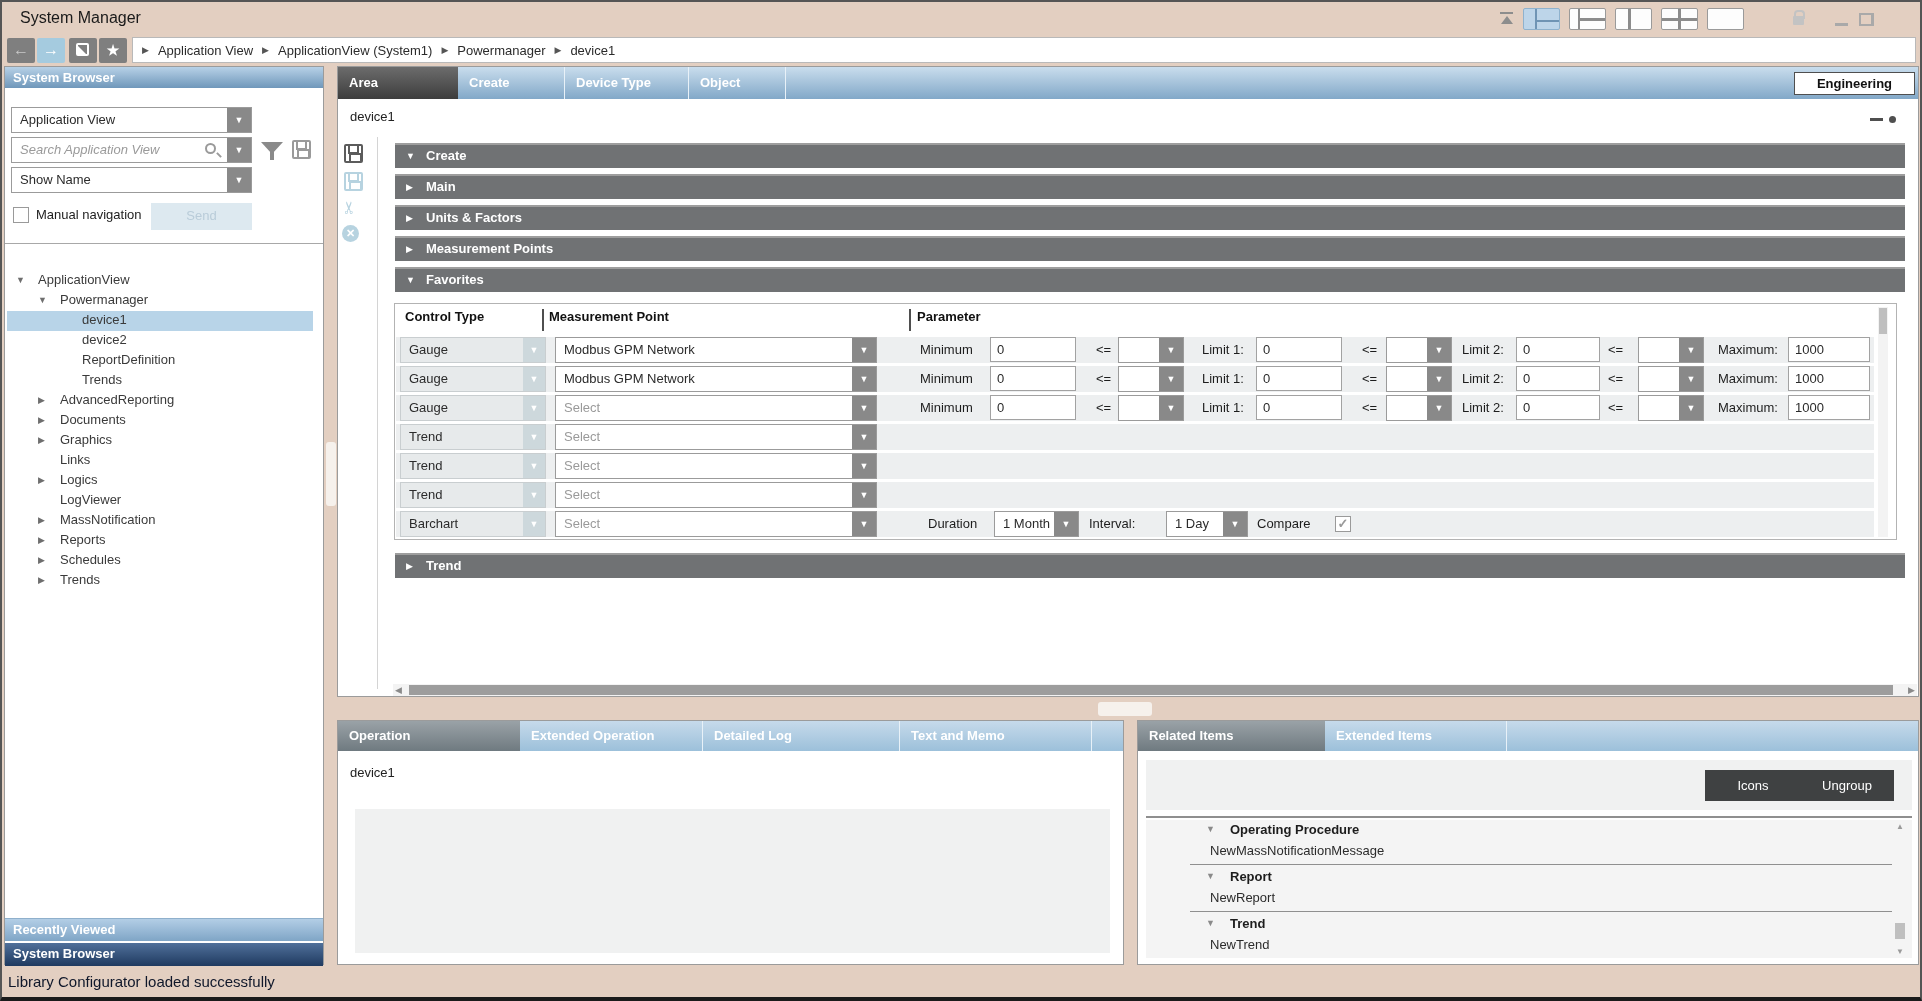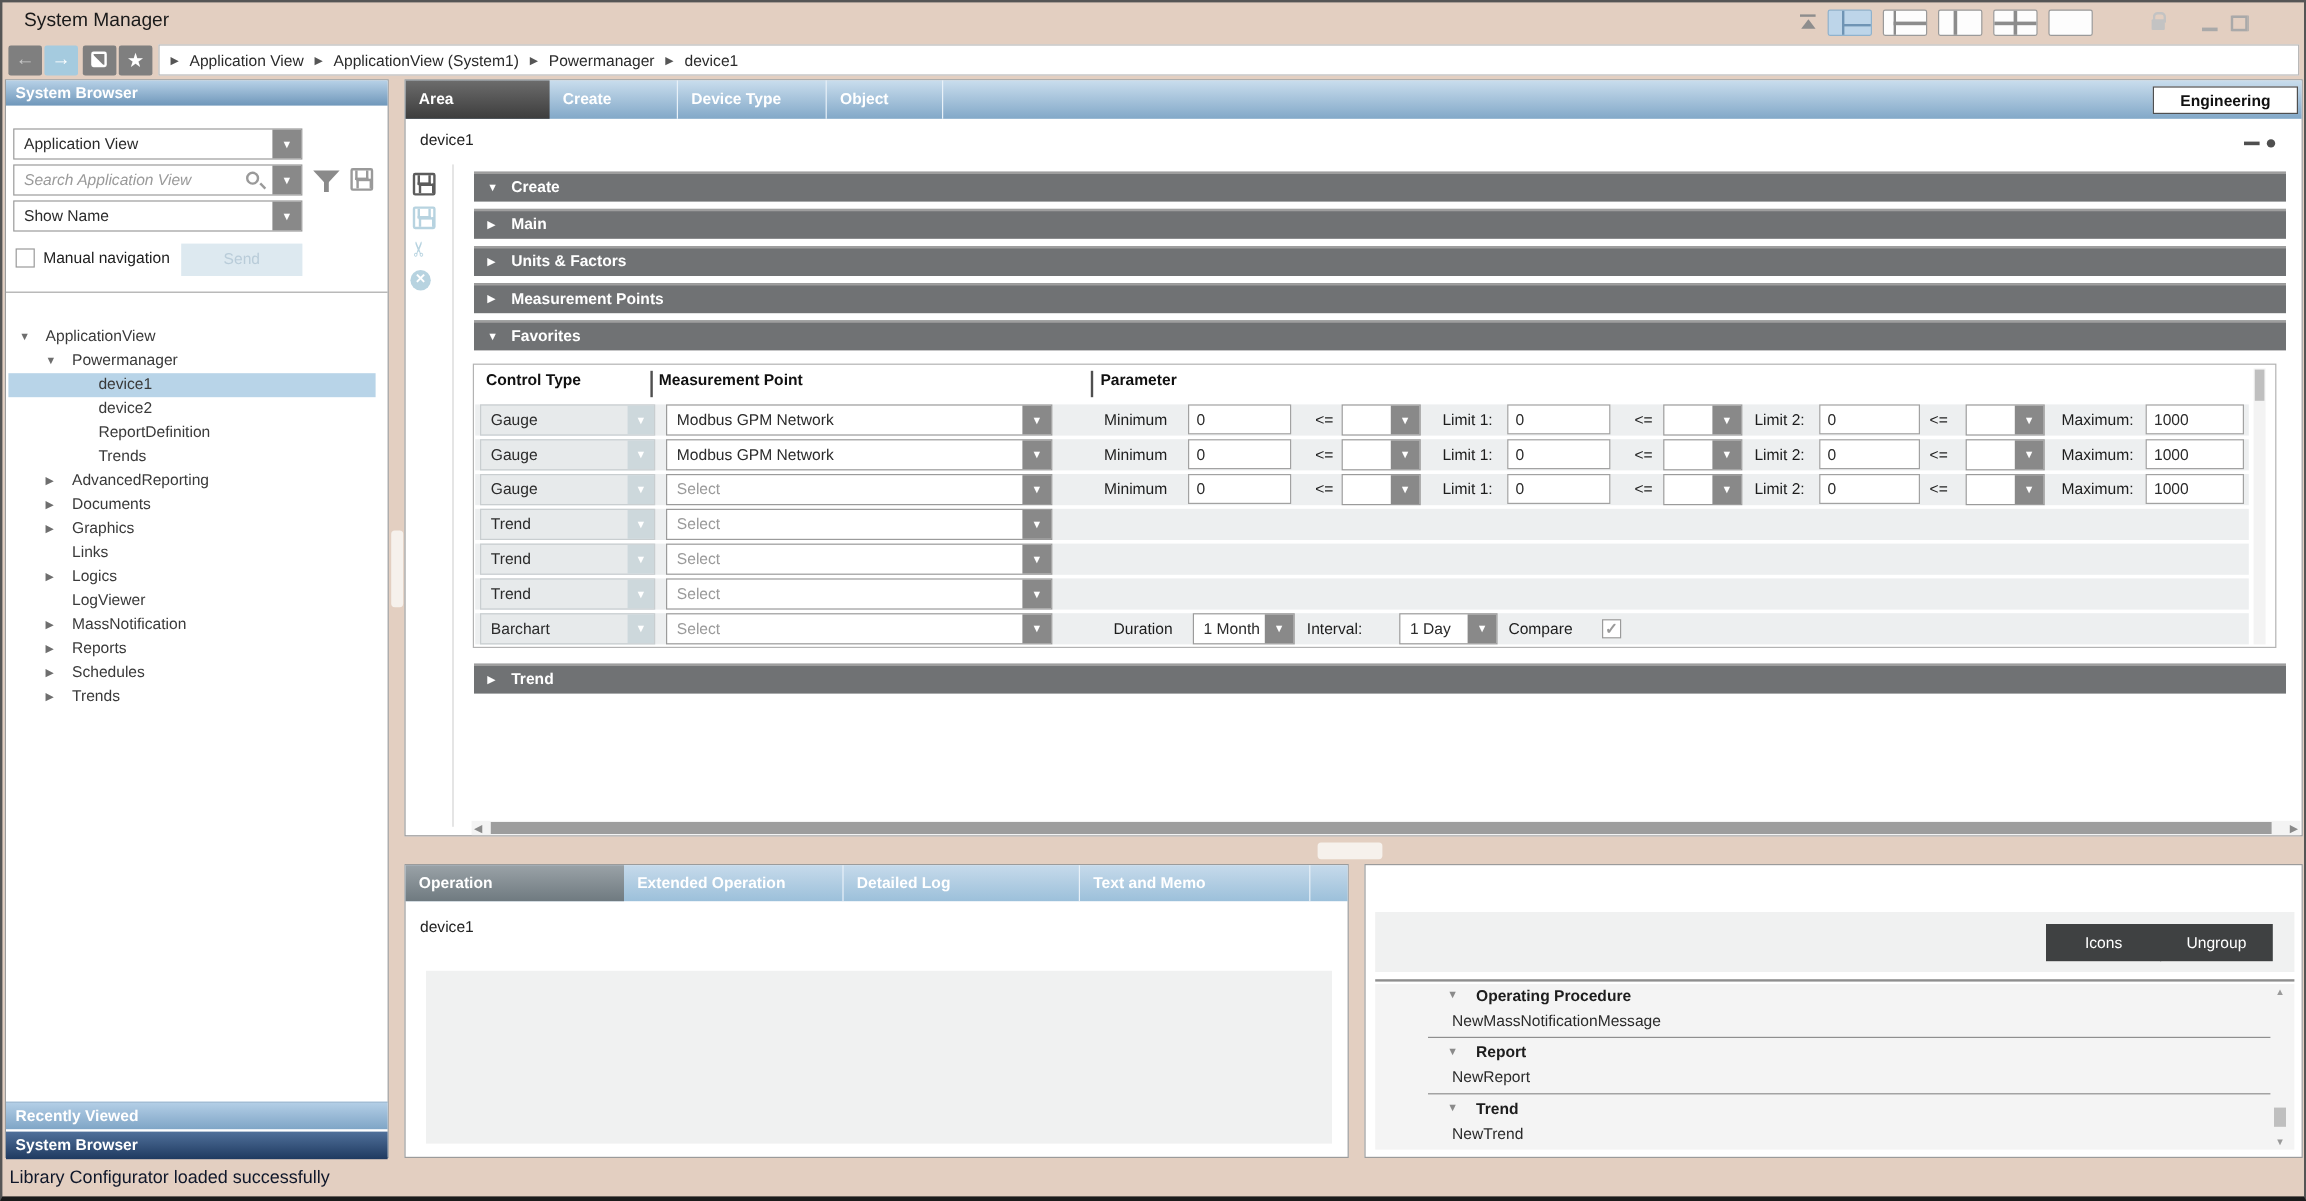--- a/index.html
+++ b/index.html
@@ -481,20 +481,24 @@
         <div class="tab selected-gray" style="width: 182px; line-height: 30px; height: 30px;"><span>Operation</span></div>
         <div class="tab sepr" style="width: 183px; line-height: 30px; height: 30px;"><span>Extended Operation</span></div>
         <div class="tab sepr" style="width: 197px; line-height: 30px; height: 30px;"><span>Detailed Log</span></div>
         <div class="tab sepr" style="width: 192px; line-height: 30px; height: 30px;"><span>Text and Memo</span></div>
       </div>
     <span class="abs" style="left:12px;top:44px;font-size:13px;color:#222;">device1</span>
     <div class="gray-box" style="left:17px;top:88px;width:755px;height:144px;"></div>
   </div>
 
   <div class="panel" style="left:1135px;top:718px;width:782px;height:245px;">
+    <div class="tabstrip opstrip" id="rel-tabstrip" style="height:30px;">
+        <div class="tab selected-gray" style="width: 187px; line-height: 30px; height: 30px;"><span>Related Items</span></div>
+        <div class="tab sepr" style="width: 182px; line-height: 30px; height: 30px;"><span>Extended Items</span></div>
+      </div>
     <div class="gray-box" style="left:8px;top:39px;width:766px;height:50px;">
       <span class="dark-btn" id="btn-icons" style="left:559px;top:10px;width:96px;" title="Icons">Icons</span>
       <span class="dark-btn" id="btn-ungroup" style="left:654px;top:10px;width:94px;">Ungroup</span>
     </div>
     <div class="abs" style="left:8px;top:95px;width:766px;height:2px;background:#8f8f8f;"></div>
     <div class="abs" id="related-list" style="left:8px;top:99px;width:766px;height:138px;background:#f4f4f4;overflow:hidden;">
         <div class="ri-group-hdr">
           <span class="ri-arrow">▼</span>
           <span class="ri-glabel">Operating Procedure</span>
         </div>

